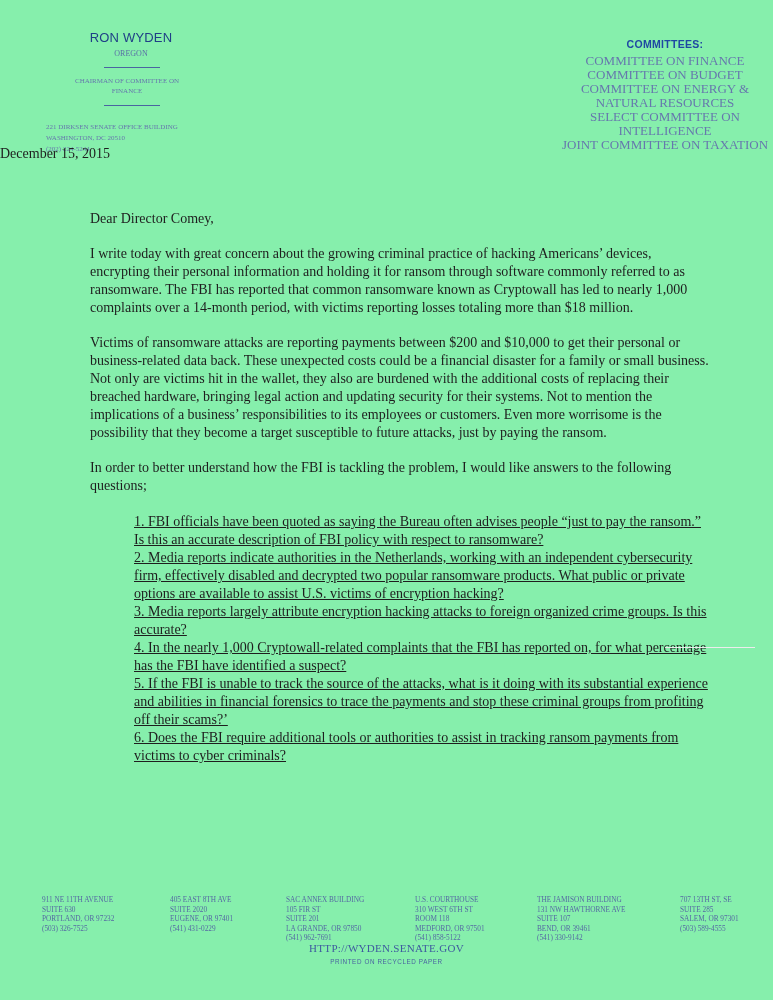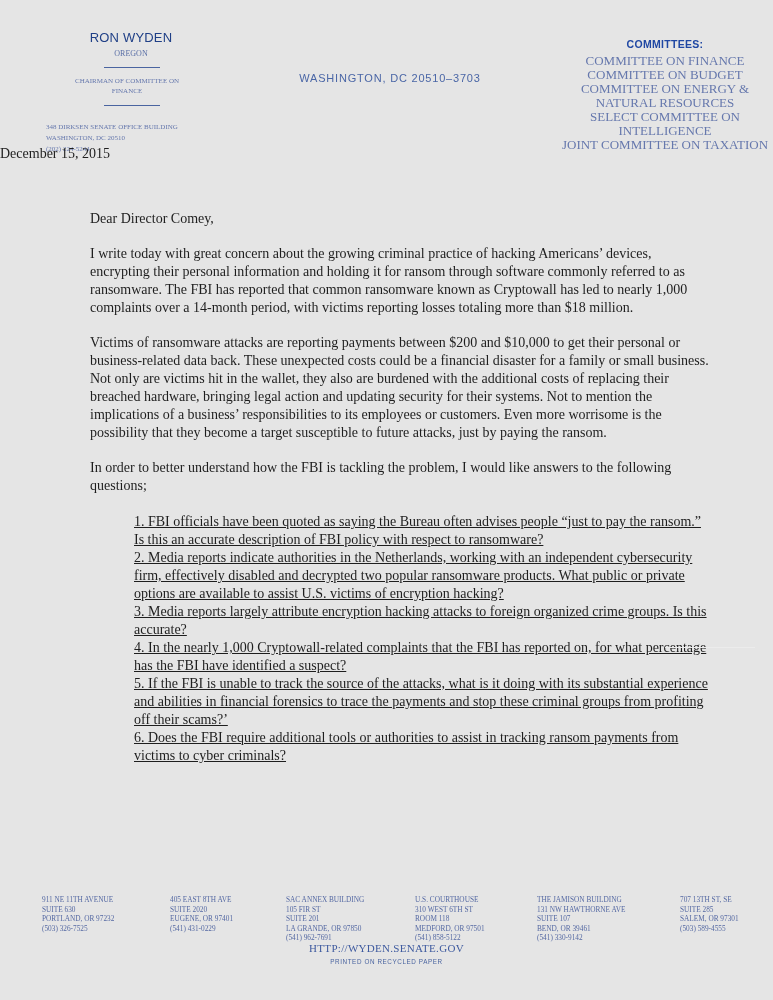--- a/index.html
+++ b/index.html
@@ -1,17 +1,17 @@
 <!DOCTYPE html>
 <html><head>
 <meta charset="utf-8">
 <style>
   html, body { margin: 0; padding: 0; background: #ffffff; }
   body { width: 773px; height: 1000px; position: relative; overflow: hidden; }
-  .page { position: absolute; left: 0; top: 0; width: 773px; height: 1000px; background: #e5e5e5; }
+  .page { position: absolute; left: 0; top: 0; width: 773px; height: 1000px; background: #86efac; }
 
   
   .lh-left { position: absolute; left: 20px; top: 30px; width: 200px; text-align: center; color: #2d4f93; font-family: "Liberation Sans", sans-serif; }
   .lh-name { font-size: 13px; font-weight: normal; color: #1f3f86; letter-spacing: 0.2px; margin-left: 22px; }
   .lh-state { font-size: 8px; font-family: "Liberation Serif", serif; color: #5a6fa6; margin-top: 4px; margin-left: 22px; }
   .lh-rule { width: 56px; height: 1px; background: #4a64a0; margin: 9px auto 8px; position: relative; left: 12px; }
   .lh-chair { font-size: 7px; font-family: "Liberation Serif", serif; color: #6678ad; line-height: 10px; margin-left: 14px; }
   .lh-addr { position: absolute; left: 46px; top: 122px; font-family: "Liberation Serif", serif; font-size: 7px; color: #6678ad; line-height: 11px; }
 
   .lh-center { position: absolute; left: 250px; top: 70px; width: 280px; text-align: center; }
@@ -48,27 +48,26 @@
 
   <div class="lh-left">
     <div class="lh-name">RON WYDEN</div>
     <div class="lh-state">OREGON</div>
     <div class="lh-rule"></div>
     <div class="lh-chair">CHAIRMAN OF COMMITTEE ON</div>
     <div class="lh-chair">FINANCE</div>
     <div class="lh-rule"></div>
   </div>
   <div class="lh-addr">
-    <div>348 DIRKSEN SENATE OFFICE BUILDING</div>
+    <div>221 DIRKSEN SENATE OFFICE BUILDING</div>
     <div>WASHINGTON, DC 20510</div>
     <div>(202) 224-5244</div>
   </div>
 
   <div class="lh-center">
-    <div class="senate-addr">WASHINGTON, DC 20510–3703</div>
   </div>
 
   <div class="lh-right">
     <div class="comm-title">COMMITTEES:</div>
     <div class="comm-item">COMMITTEE ON FINANCE</div>
     <div class="comm-item">COMMITTEE ON BUDGET</div>
     <div class="comm-item">COMMITTEE ON ENERGY &amp; NATURAL RESOURCES</div>
     <div class="comm-item">SELECT COMMITTEE ON INTELLIGENCE</div>
     <div class="comm-item">JOINT COMMITTEE ON TAXATION</div>
   </div>

